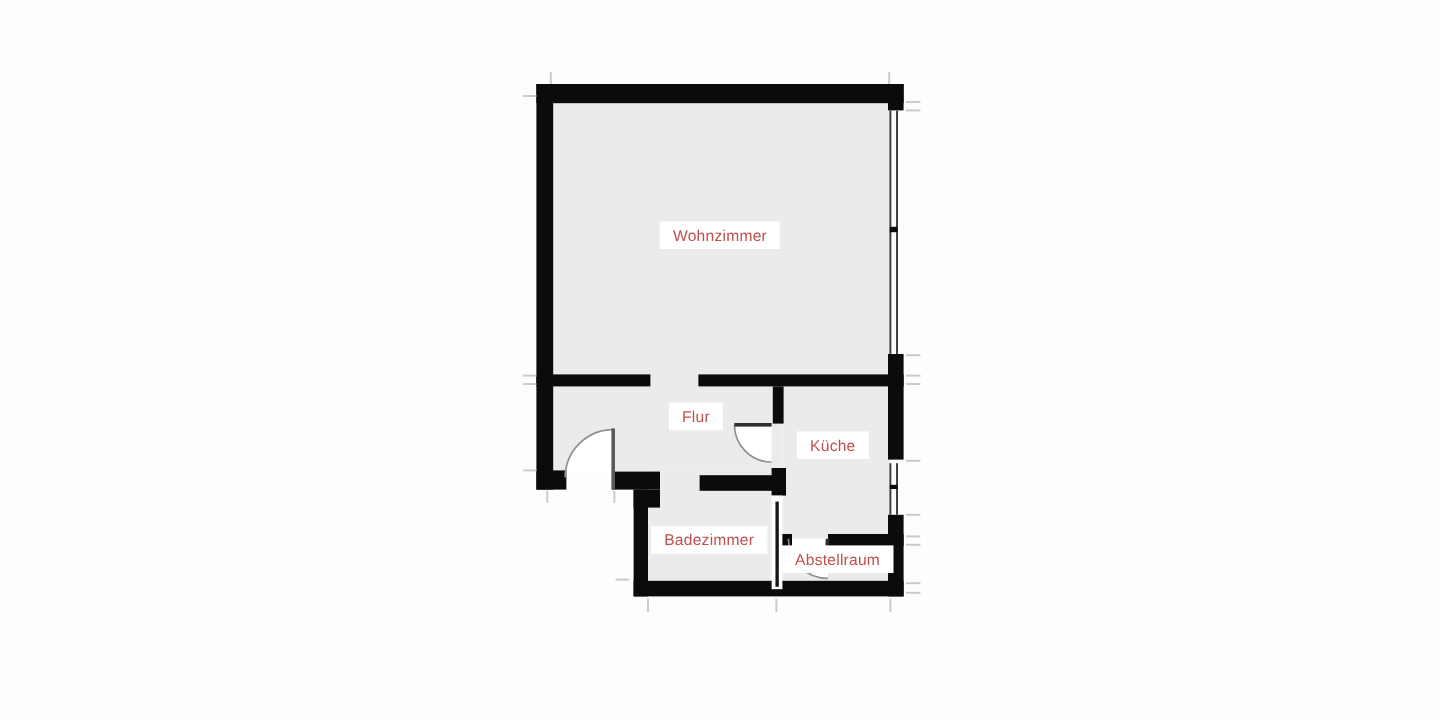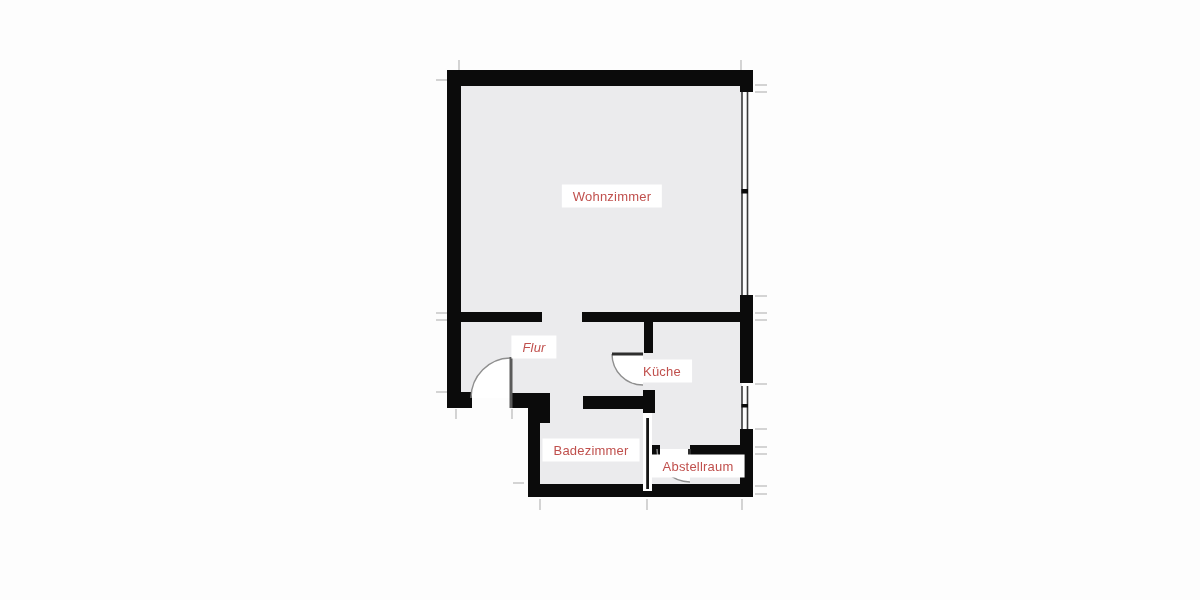--- a/index.html
+++ b/index.html
@@ -108,18 +108,18 @@
       <line class="tick" x1="755" y1="486" x2="767" y2="486"></line>
       <line class="tick" x1="755" y1="494" x2="767" y2="494"></line>
       <line class="tick" x1="540" y1="499" x2="540" y2="510"></line>
       <line class="tick" x1="647" y1="499" x2="647" y2="510"></line>
       <line class="tick" x1="742" y1="499" x2="742" y2="510"></line>
       <line class="tick" x1="456" y1="409" x2="456" y2="419"></line>
       <line class="tick" x1="512" y1="409" x2="512" y2="419"></line>
     </g>
   </svg>
 
-  <div class="room-label" style="left:600px;top:196px;margin-left:12px;">Wohnzimmer</div>
-  <div class="room-label" style="left:534px;top:347px;font-style:italic;">Flur</div>
-  <div class="room-label" style="left:662px;top:371px;">Küche</div>
+  <div class="room-label" style="left:600px;top:196px;">Wohnzimmer</div>
+  <div class="room-label" style="left:580px;top:347px;">Flur</div>
+  <div class="room-label" style="left:694px;top:371px;">Küche</div>
   <div class="room-label" style="left:591px;top:450px;">Badezimmer</div>
   <div class="room-label" style="left:698px;top:466px;text-align:center;">Abstellraum</div>
 </div>
 
 </body></html>

